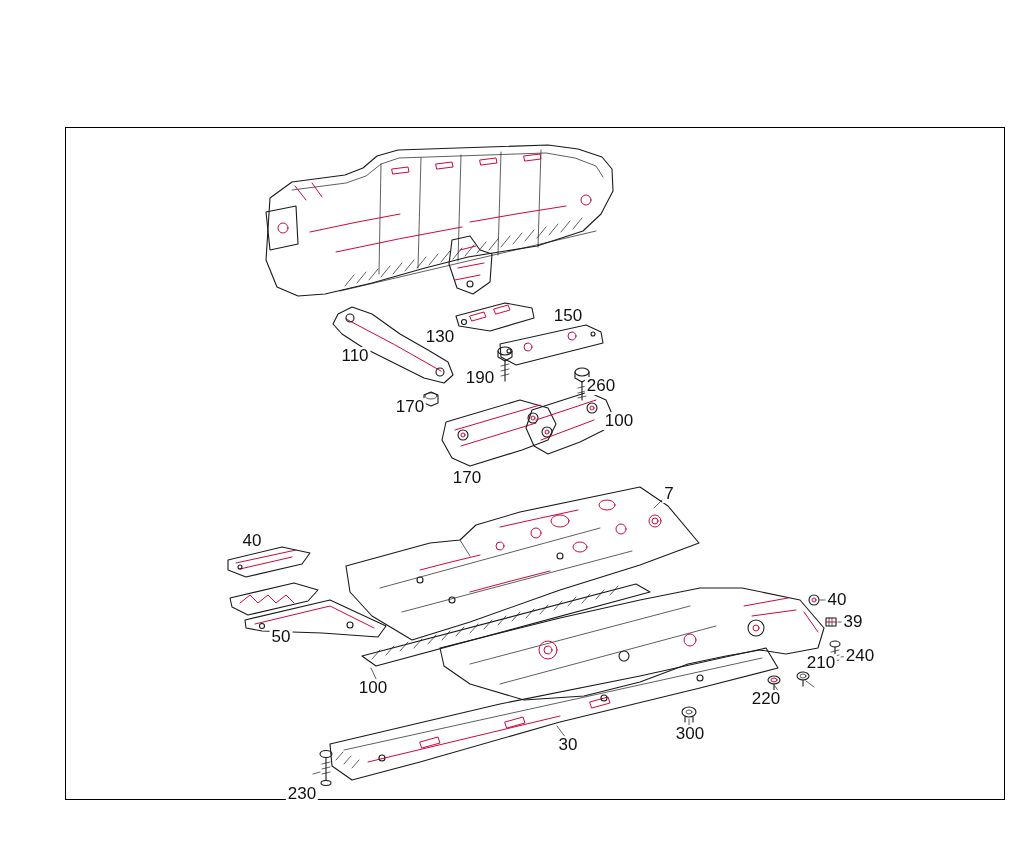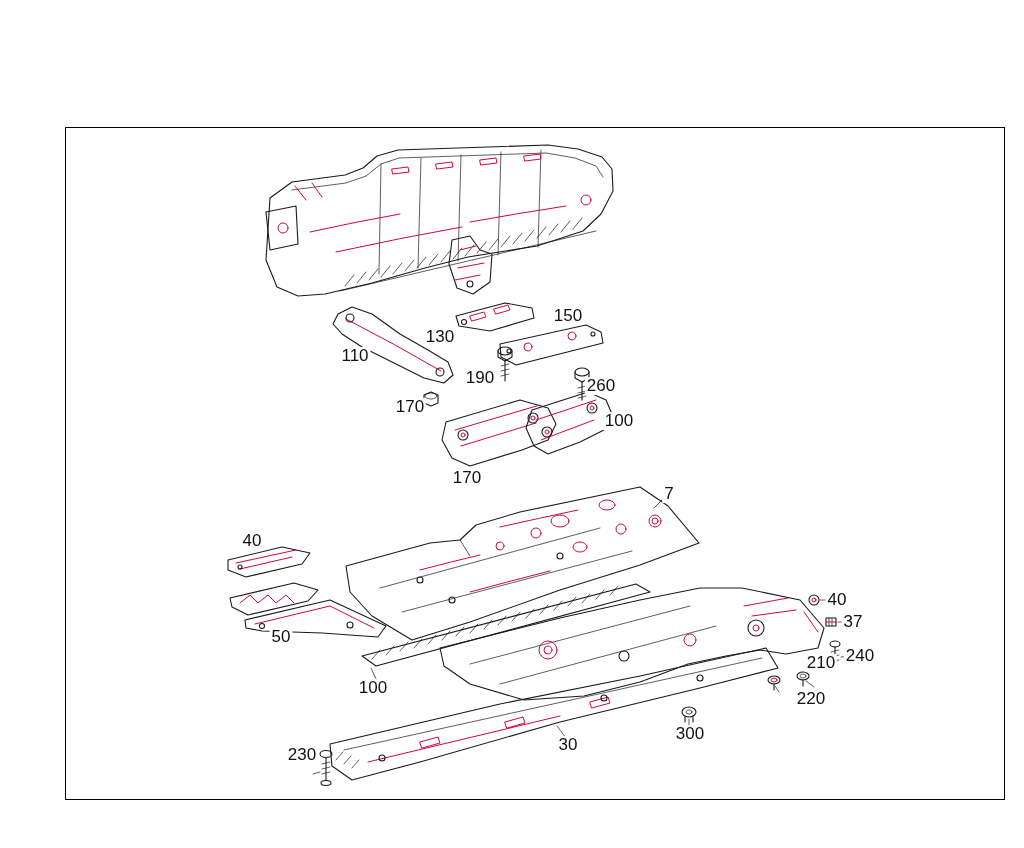--- a/index.html
+++ b/index.html
@@ -227,23 +227,23 @@
     <span class="callout" style="left:440px;top:337px">130</span>
     <span class="callout" style="left:568px;top:316px">150</span>
     <span class="callout" style="left:480px;top:378px">190</span>
     <span class="callout" style="left:601px;top:386px">260</span>
     <span class="callout" style="left:410px;top:407px">170</span>
     <span class="callout" style="left:619px;top:421px">100</span>
     <span class="callout" style="left:467px;top:478px">170</span>
     <span class="callout" style="left:669px;top:494px">7</span>
     <span class="callout" style="left:252px;top:541px">40</span>
     <span class="callout" style="left:837px;top:600px">40</span>
-    <span class="callout" style="left:853px;top:622px">37</span>
+    <span class="callout" style="left:853px;top:622px">39</span>
     <span class="callout" style="left:281px;top:637px">50</span>
     <span class="callout" style="left:860px;top:656px">240</span>
     <span class="callout" style="left:373px;top:688px">100</span>
     <span class="callout" style="left:821px;top:663px">210</span>
-    <span class="callout" style="left:811px;top:699px">220</span>
+    <span class="callout" style="left:766px;top:699px">220</span>
     <span class="callout" style="left:690px;top:734px">300</span>
     <span class="callout" style="left:568px;top:745px">30</span>
-    <span class="callout" style="left:302px;top:755px">230</span>
+    <span class="callout" style="left:302px;top:794px">230</span>
   </div>
 </div>
 
 </body></html>

